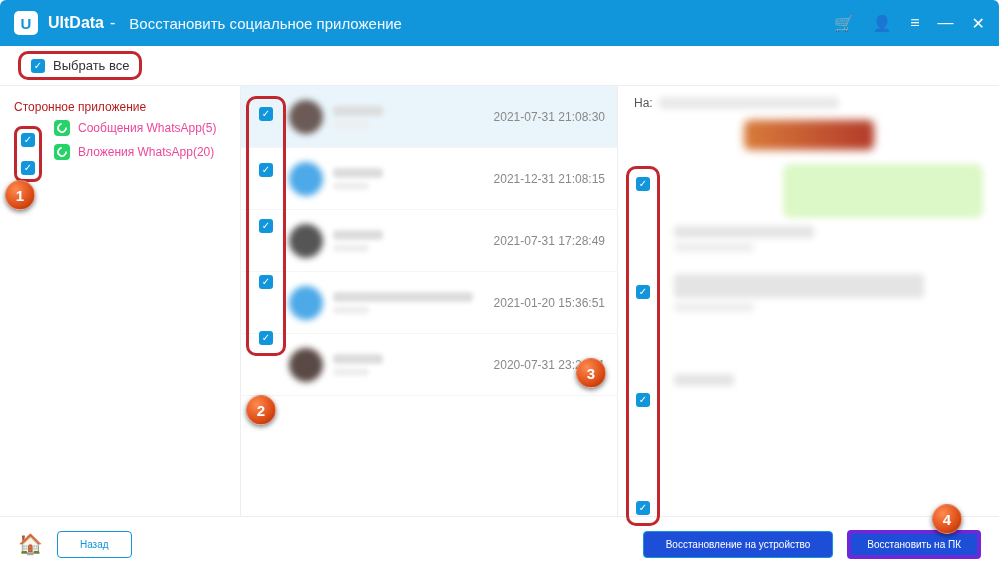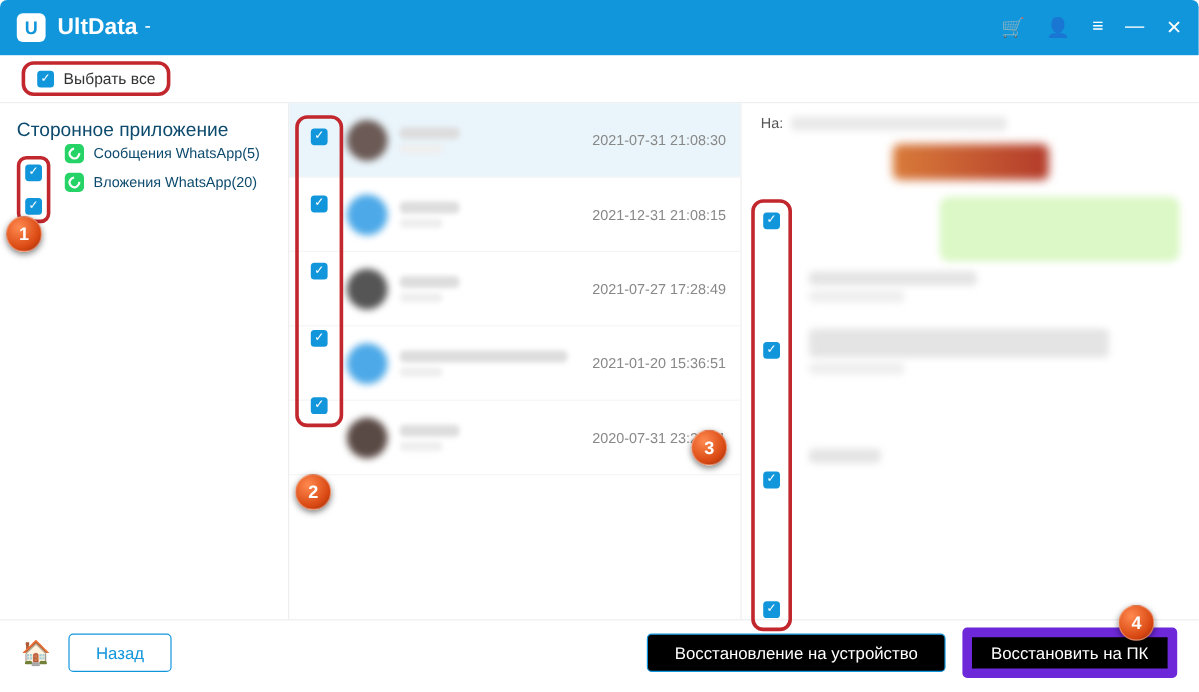--- a/index.html
+++ b/index.html
@@ -1,33 +1,33 @@
 <!DOCTYPE html>
 <html><head>
 <meta charset="utf-8">
 <style>
 *{box-sizing:border-box;margin:0;padding:0;font-family:-apple-system,BlinkMacSystemFont,"Segoe UI",Arial,sans-serif}
 body{width:999px;height:577px;overflow:hidden;background:#fff;border-radius:6px;position:relative}
 .titlebar{height:46px;background:#1296db;display:flex;align-items:center;padding:0 14px;color:#fff}
 .logo{width:24px;height:24px;background:#fff;color:#1296db;border-radius:5px;display:flex;align-items:center;justify-content:center;font-weight:800;font-size:15px;margin-right:10px}
-.tbtitle{font-size:19px;font-weight:600}
+.tbtitle{font-size:16px;font-weight:600}
 .subtitle{font-size:15px;margin-left:8px;opacity:.95}
 .tb-right{margin-left:auto;display:flex;align-items:center;gap:18px}
 .tb-right span{color:#fff;font-size:16px;cursor:pointer}
 .toprow{height:40px;display:flex;align-items:center;padding:0 18px;border-bottom:1px solid #eee}
 .selall{display:flex;align-items:center;gap:8px;font-size:13px;color:#333;border:3px solid #c1272d;border-radius:10px;padding:4px 10px}
 .chk{width:14px;height:14px;background:#1296db;border-radius:3px;display:flex;align-items:center;justify-content:center;color:#fff;font-size:10px;line-height:1}
 .searchbox{margin-left:auto;height:26px;width:120px;border:1px solid #ddd;border-radius:4px;display:flex;align-items:center;padding:0 8px;color:#bbb;font-size:12px;gap:6px}
 .searchbox span:last-child{margin-left:auto}
 .main{display:flex;height:430px}
 .sidebar{width:240px;padding:10px 14px;position:relative}
-.sbhead{font-size:16px;color:#0c4a6e;margin:4px 0 10px}
+.sbhead{font-size:12px;color:#b91c1c;margin:4px 0 10px}
 .chkgroup{border:3px solid #c1272d;border-radius:8px;padding:4px;display:inline-flex;flex-direction:column;gap:14px;margin-top:2px}
 .sbitem{display:flex;align-items:center;gap:8px;font-size:12px;color:#333}
-.sbitem .lbl{color:#0c4a6e}
+.sbitem .lbl{color:#ec4899}
 .waic{width:16px;height:16px;background:#25d366;border-radius:4px;position:relative}
 .waic::after{content:"";position:absolute;inset:3px;border:2px solid #fff;border-radius:50%;border-top-color:transparent;transform:rotate(40deg)}
 .sbrows{position:absolute;left:54px;top:34px;display:flex;flex-direction:column;gap:8px}
 .middle{width:378px;border-left:1px solid #eee;border-right:1px solid #eee;position:relative}
 .mlist{position:absolute;inset:0;padding:0}
 .mitem{display:flex;align-items:center;gap:10px;padding:8px 12px;height:62px;border-bottom:1px solid #f5f5f5}
 .mitem.sel{background:#eaf5fb}
 .avatar{width:34px;height:34px;border-radius:50%;filter:blur(3px)}
 .mtxt{flex:1;display:flex;flex-direction:column;gap:4px}
 .mtxt .l1{height:10px;width:50px;background:#ddd;border-radius:4px;filter:blur(2px)}
@@ -40,33 +40,34 @@
 .rhead .blur{width:180px;height:12px;background:#e9e9e9;border-radius:4px;filter:blur(3px)}
 .rimg{width:130px;height:30px;margin:10px auto 14px;filter:blur(4px);background:linear-gradient(90deg,#d97b3a,#b33b2a);border-radius:6px}
 .bubble{background:#dcf8c6;border-radius:8px;padding:10px;width:200px;height:54px;margin-left:auto;margin-bottom:8px;filter:blur(3px)}
 .chkcol2{position:absolute;left:8px;top:80px;width:34px;height:360px;border:3px solid #c1272d;border-radius:10px;display:flex;flex-direction:column;align-items:center;padding:8px 0;justify-content:space-between;z-index:2}
 .msgblock{display:flex;flex-direction:column;gap:4px;margin-bottom:22px;padding-left:40px}
 .msgblock .b1{height:12px;width:140px;background:#e4e4e4;border-radius:4px;filter:blur(3px)}
 .msgblock .b2{height:10px;width:80px;background:#eee;border-radius:4px;filter:blur(3px)}
 .msgblock.wide .b1{width:250px;height:24px}
 .footer{height:55px;border-top:1px solid #eee;display:flex;align-items:center;padding:0 18px;gap:14px}
 .home{color:#1296db;font-size:20px}
-.btn{border:1px solid #1296db;color:#1296db;background:#fff;border-radius:4px;padding:7px 22px;font-size:14px;cursor:pointer}
-.btn.primary{background:#000000;color:#fff;border-color:#1296db}
-.btn.outline-red{border:8px solid #6d28d9;padding:5px 16px}
+.btn{border:1px solid #1296db;color:#1296db;background:#fff;border-radius:4px;padding:7px 22px;font-size:10px;cursor:pointer}
+.btn.primary{background:#1d4ed8;color:#fff;border-color:#1296db}
+.btn.outline-red{border:4px solid #6d28d9;padding:5px 16px}
 .spacer{flex:1}
 .marker{position:absolute;width:30px;height:30px;border-radius:50%;background:radial-gradient(circle at 35% 30%,#ff8a50,#d94812 65%,#912a0c);color:#fff;display:flex;align-items:center;justify-content:center;font-weight:700;font-size:15px;box-shadow:0 2px 5px rgba(0,0,0,.5);z-index:10;border:1px solid rgba(255,255,255,.3)}
 </style>
 </head>
 <body>
 
 <div class="titlebar">
   <div class="logo">U</div>
   <span class="tbtitle">UltData</span>
   <span style="margin:0 6px">-</span>
+  <span class="subtitle">Восстановить социальное приложение</span>
   <div class="tb-right">
     <span>🛒</span>
     <span>👤</span>
     <span>≡</span>
     <span>—</span>
     <span>✕</span>
   </div>
 </div>
 
 <div class="toprow">
@@ -123,21 +124,21 @@
           </div>
     <div class="mtime">2021-12-31 21:08:15</div>
         </div>
         <div class="mitem">
           <div style="width:26px"></div>
     <div class="avatar" style="background:#555"></div>
     <div class="mtxt">
             <div class="l1 "></div>
             <div class="l2"></div>
           </div>
-    <div class="mtime">2021-07-27 17:28:49</div>
+    <div class="mtime">2021-07-31 17:28:49</div>
         </div>
         <div class="mitem">
           <div style="width:26px"></div>
     <div class="avatar" style="background:#4da9e8"></div>
     <div class="mtxt">
             <div class="l1 lw"></div>
             <div class="l2"></div>
           </div>
     <div class="mtime">2021-01-20 15:36:51</div>
         </div>

